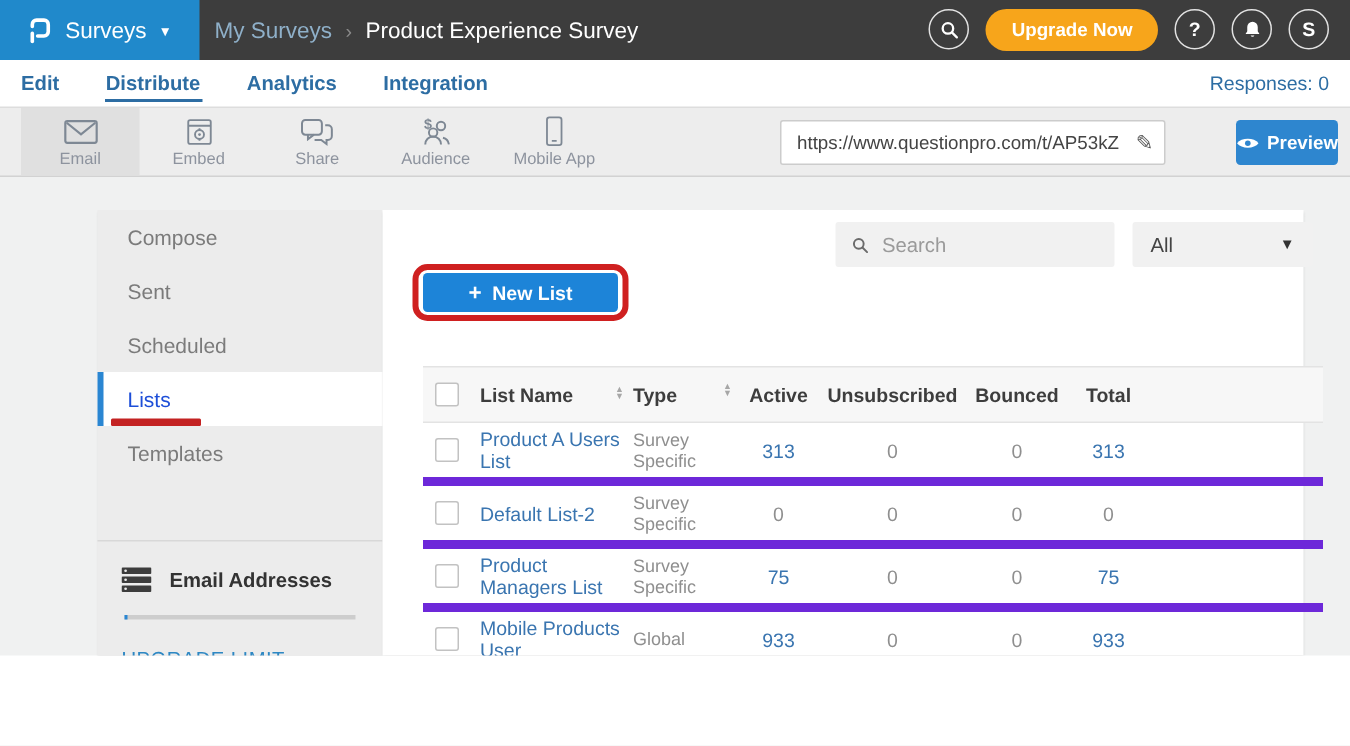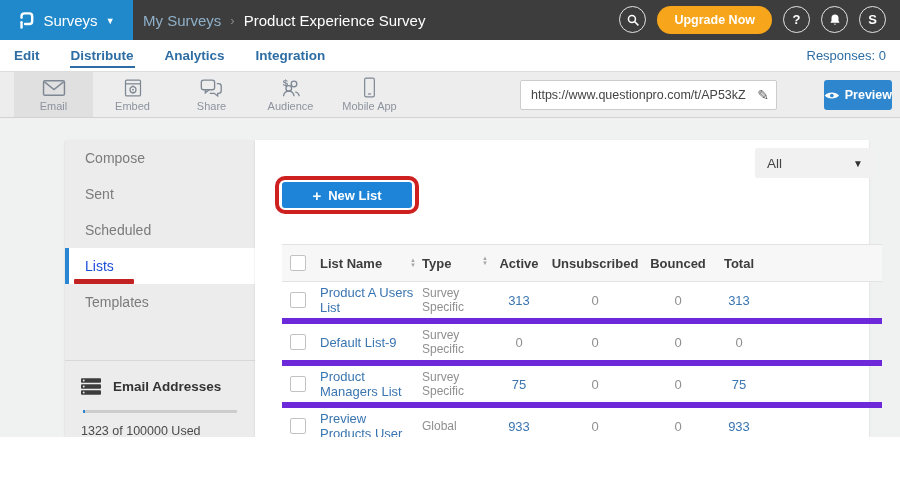--- a/index.html
+++ b/index.html
@@ -218,27 +218,33 @@
             <rect x="0" y="13.2" width="22" height="4.8" rx="1"></rect>
             <circle cx="3" cy="2.4" r="1" fill="#ececec"></circle>
             <circle cx="3" cy="9" r="1" fill="#ececec"></circle>
             <circle cx="3" cy="15.6" r="1" fill="#ececec"></circle>
           </svg>
           <span class="ea-title">Email Addresses</span>
         </div>
         <div class="progress-track">
           <div class="progress-fill" style="width:1.3%"></div>
         </div>
-        <div class="usage">1323 of 100000 Used</div>
         <span class="upgrade-link">UPGRADE LIMIT</span>
       </div>
     </aside>
 
     <section class="panel">
 
+      <div class="searchbox">
+        <svg viewBox="0 0 20 20" width="13" height="13">
+          <circle cx="8.5" cy="8.5" r="5" fill="none" stroke="#6b6b6b" stroke-width="2"></circle>
+          <line x1="12.5" y1="12.5" x2="17" y2="17" stroke="#6b6b6b" stroke-width="2" stroke-linecap="round"></line>
+        </svg>
+        <input type="text" placeholder="Search" style="">
+      </div>
 
       <div class="filter">
         <span>All</span>
         <span class="caret">▼</span>
       </div>
 
       <div class="annotation-ring">
         <button class="newlist-btn">
           <span class="plus">+</span>
           <span>New List</span>
@@ -284,21 +290,21 @@
           <span class="c-unsub num-grey">0</span>
           <span class="c-bounced num-grey">0</span>
           <span class="c-total num-blue">313</span>
         </div>
 
         <div class="trow">
           <span class="c-cb">
               <span class="cb"></span>
             </span>
           <span class="c-name">
-              <span class="link">Default List-9</span>
+              <span class="link">Default List-2</span>
             </span>
           <span class="c-type">
               <span class="typetxt">Survey Specific</span>
             </span>
           <span class="c-active num-grey">0</span>
           <span class="c-unsub num-grey">0</span>
           <span class="c-bounced num-grey">0</span>
           <span class="c-total num-grey">0</span>
         </div>
 
@@ -316,21 +322,21 @@
           <span class="c-unsub num-grey">0</span>
           <span class="c-bounced num-grey">0</span>
           <span class="c-total num-blue">75</span>
         </div>
 
         <div class="trow">
           <span class="c-cb">
               <span class="cb"></span>
             </span>
           <span class="c-name">
-              <span class="link">Preview Products User</span>
+              <span class="link">Mobile Products User</span>
             </span>
           <span class="c-type">
               <span class="typetxt">Global</span>
             </span>
           <span class="c-active num-blue">933</span>
           <span class="c-unsub num-grey">0</span>
           <span class="c-bounced num-grey">0</span>
           <span class="c-total num-blue">933</span>
         </div>
       </div>

